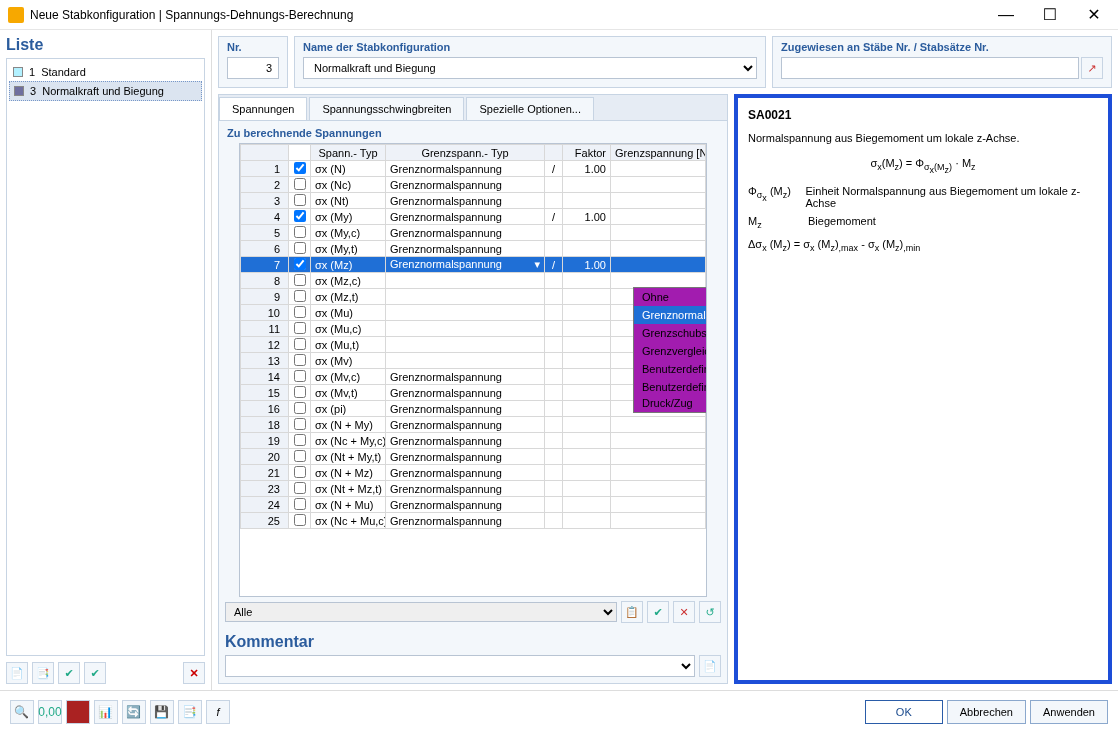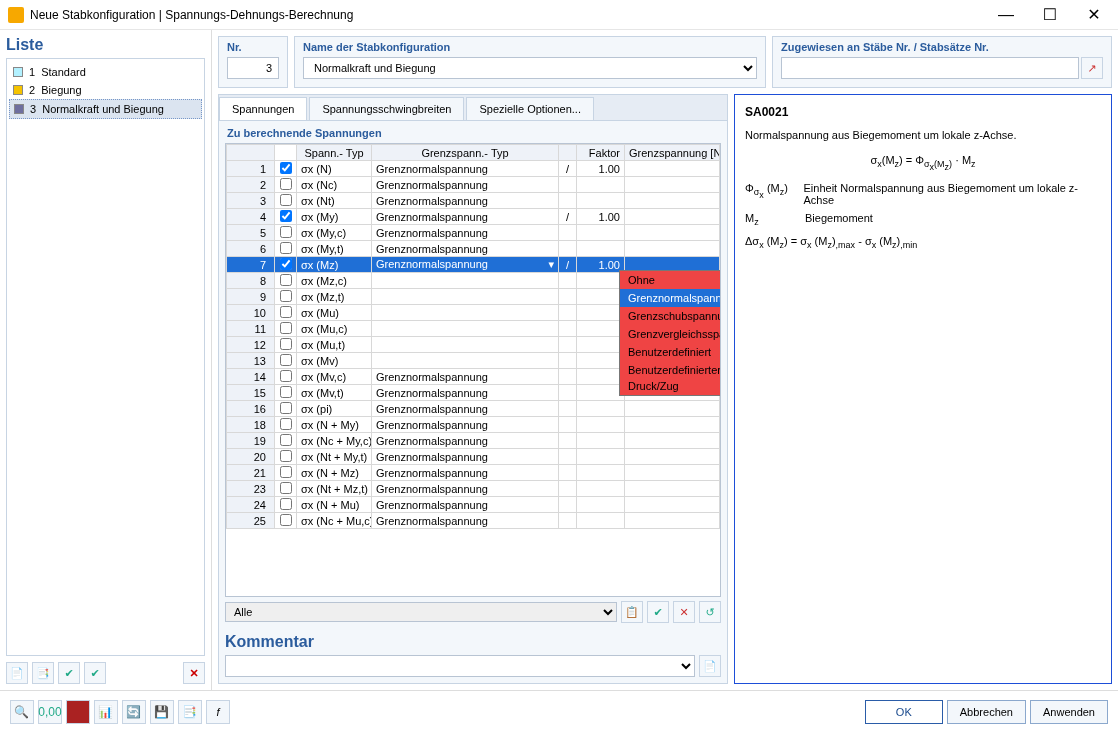--- a/index.html
+++ b/index.html
@@ -35,49 +35,49 @@
 .assign-input input { flex: 1; }
 .assign-input .iconbtn { margin-left: 2px; }
 
 .midrow { flex: 1; display: flex; gap: 6px; overflow: hidden; }
 .left-main { flex: 1; display: flex; flex-direction: column; border: 1px solid #c7d4e3; background: #f3f7fb; overflow: hidden; }
 .tabs { display: flex; border-bottom: 1px solid #c7d4e3; background: #e6ecf4; }
 .tab { padding: 5px 12px; border: 1px solid #c7d4e3; border-bottom: none; background: #f3f7fb; margin-right: 2px; margin-top: 2px; }
 .tab.active { background: #fff; font-weight: normal; }
 .section-label { color: #2b5c9d; font-weight: bold; padding: 6px 8px 4px 8px; }
 
-.grid-container { flex: 1; margin: 0 6px; border: 1px solid #b8c4d3; background: #fff; position: relative; display: flex; flex-direction: column; overflow: hidden; }
+.grid-container { flex: 1; margin: 0 20px; border: 1px solid #b8c4d3; background: #fff; position: relative; display: flex; flex-direction: column; overflow: hidden; }
 .grid-scroll { flex: 1; overflow-y: auto; overflow-x: hidden; }
 .grid { width: 100%; border-collapse: collapse; table-layout: fixed; }
 .grid th, .grid td { border: 1px solid #d8d8d8; padding: 0 4px; height: 16px; font-size: 11px; white-space: nowrap; overflow: hidden; }
 .grid th { background: #eef2f8; text-align: center; font-weight: normal; }
 .grid .row-num { background: #eef2f8; text-align: right; width: 48px; padding-right: 8px; }
 .grid .chk-cell { width: 22px; text-align: center; background: #fff; }
 .grid input[type="checkbox"] { width: 12px; height: 12px; }
 .grid .stress-col { width: 75px; }
 .grid .grenz-col { }
 .grid .div-col { width: 18px; text-align: center; }
 .grid .factor-col { width: 48px; text-align: right; padding-right: 4px; }
 .grid .limit-col { width: 95px; }
 .grid tr.selected td { background: #1f6fd6; color: #fff; }
 .grid tr.selected .row-num { background: #1f6fd6; color: #fff; }
 .grid .dropdown-cell { position: relative; }
 
-.dropdown-popup { position: absolute; z-index: 100; background: #ef4444; border: 1px solid #777; left: 393px; top: 126px; width: 140px; }
+.dropdown-popup { position: absolute; z-index: 100; background: #a21caf; border: 1px solid #777; left: 393px; top: 143px; width: 140px; }
 .dropdown-popup .opt { padding: 1px 8px; font-size: 11px; line-height: 16px; }
 .dropdown-popup .opt.hl { background: #1f6fd6; color: #fff; }
 
 .grid-footer { display: flex; padding: 4px 6px; align-items: center; gap: 4px; }
 .grid-footer select { height: 20px; flex: 1; border: 1px solid #b8c4d3; padding: 0 4px; }
 
 .comment-box { margin: 6px; }
 .comment-row { display: flex; gap: 4px; }
 .comment-row select { flex: 1; height: 22px; border: 1px solid #b8c4d3; background: #fff; }
 
-.right-info { width: 378px; border: 1px solid #1d4ed8; background: #fff; padding: 10px; overflow-y: auto; font-size: 11px; }
+.right-info { width: 378px; border: 4px solid #1d4ed8; background: #fff; padding: 10px; overflow-y: auto; font-size: 11px; }
 .right-info .code { font-weight: bold; margin-bottom: 8px; font-size: 12px; }
 .right-info p { margin-bottom: 8px; line-height: 1.5; }
 .right-info .formula { text-align: center; margin: 8px 0; }
 .right-info .def-row { display: flex; margin-bottom: 6px; }
 .right-info .def-sym { width: 60px; }
 
 .footer { height: 42px; border-top: 1px solid #ddd; display: flex; align-items: center; padding: 0 10px; gap: 4px; }
 .footer .spacer { flex: 1; }
 .btn { min-width: 78px; height: 24px; border: 1px solid #8ba8cd; background: #f3f7fb; padding: 0 12px; display:flex; align-items:center; justify-content:center;}
 .btn.ok { border: 1px solid #2a5ca8; background: #fff; color: #1a4a8d; font-weight: normal; }
@@ -99,24 +99,20 @@
 </div>
 
 <div class="content">
 
   <div class="sidebar">
     <div class="panel-label">Liste</div>
     <div class="list-border" id="config-list">
         <div class="list-item">
           <span class="swatch" style="background:#b2f1ff"></span>
           <span>1&nbsp;&nbsp;Standard</span>
-        </div>
-        <div class="list-item">
-          <span class="swatch" style="background:#f5c300"></span>
-          <span>2&nbsp;&nbsp;Biegung</span>
         </div>
         <div class="list-item selected">
           <span class="swatch" style="background:#6f6f9f"></span>
           <span>3&nbsp;&nbsp;Normalkraft und Biegung</span>
         </div>
       </div>
     <div class="sidebar-foot">
       <div class="iconbtn">📄</div>
       <div class="iconbtn">📑</div>
       <div class="iconbtn" style="color:#2a8">✔</div>

